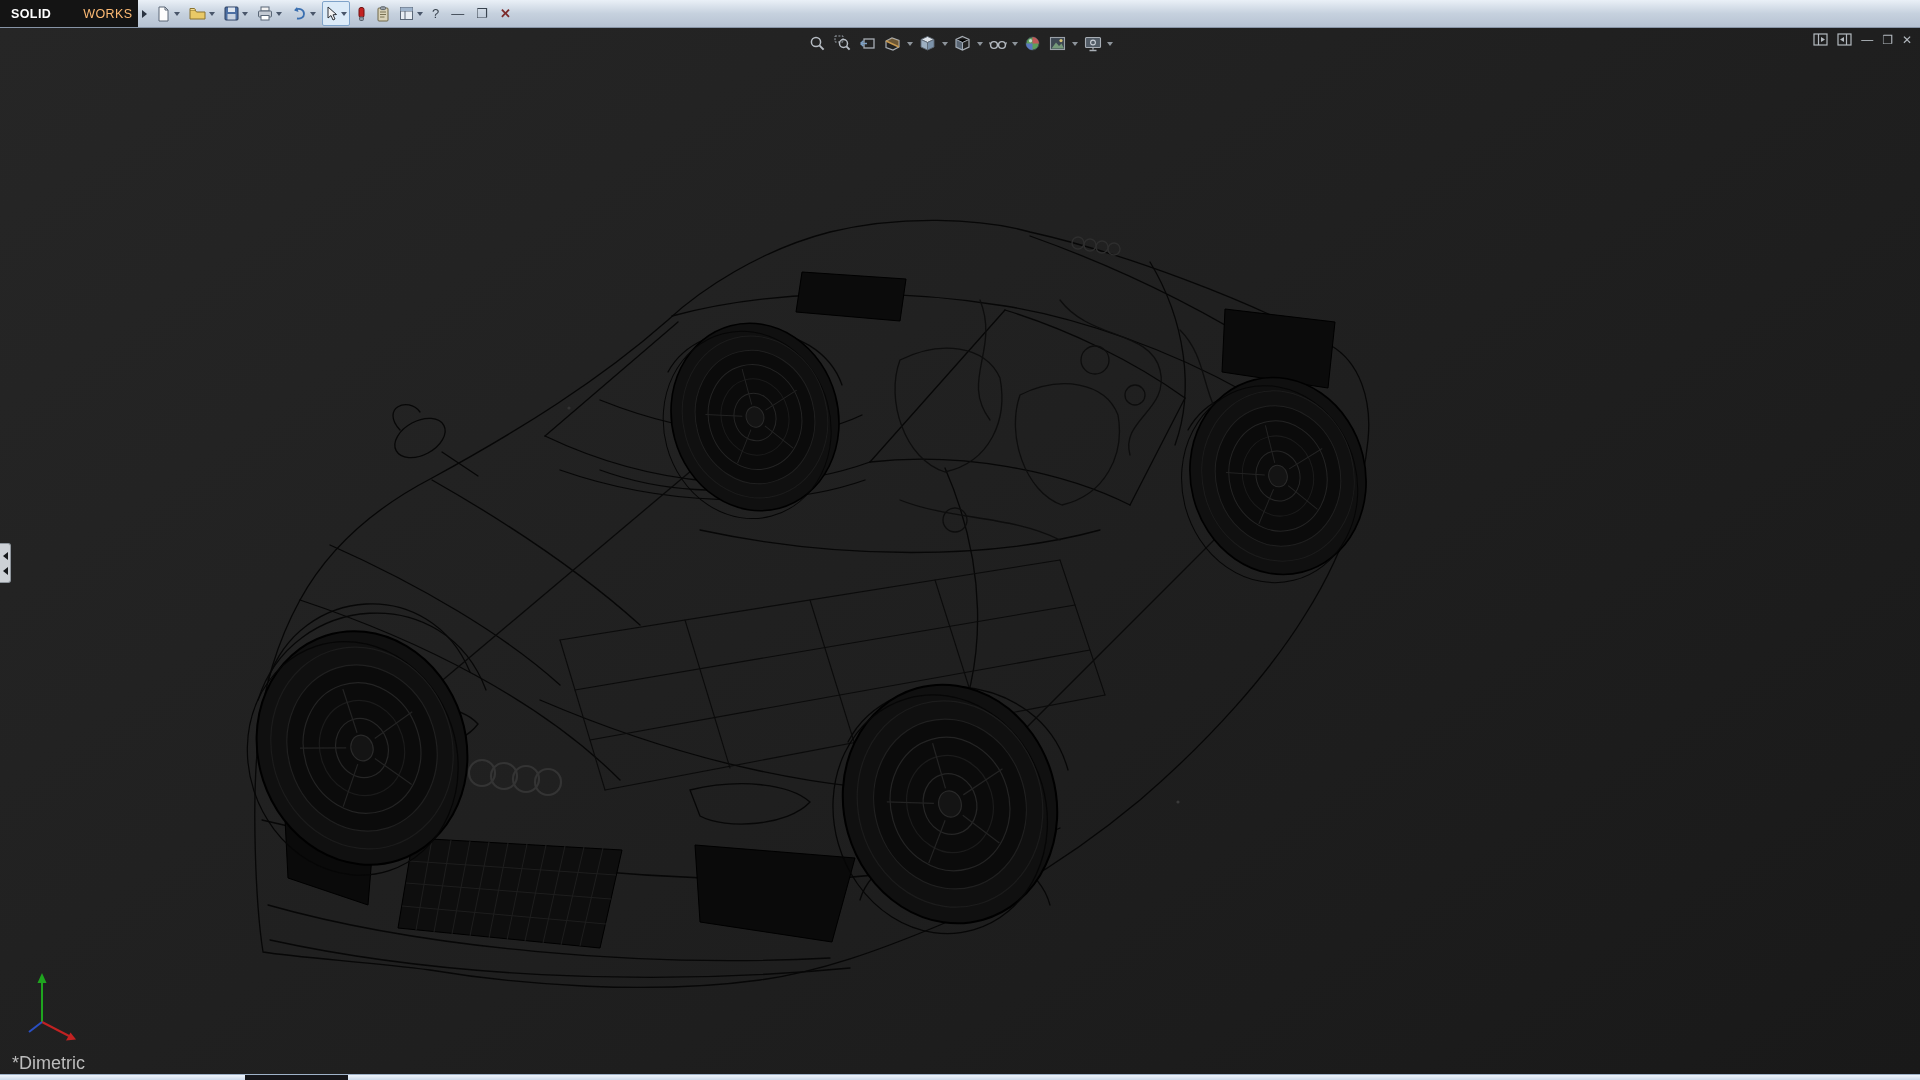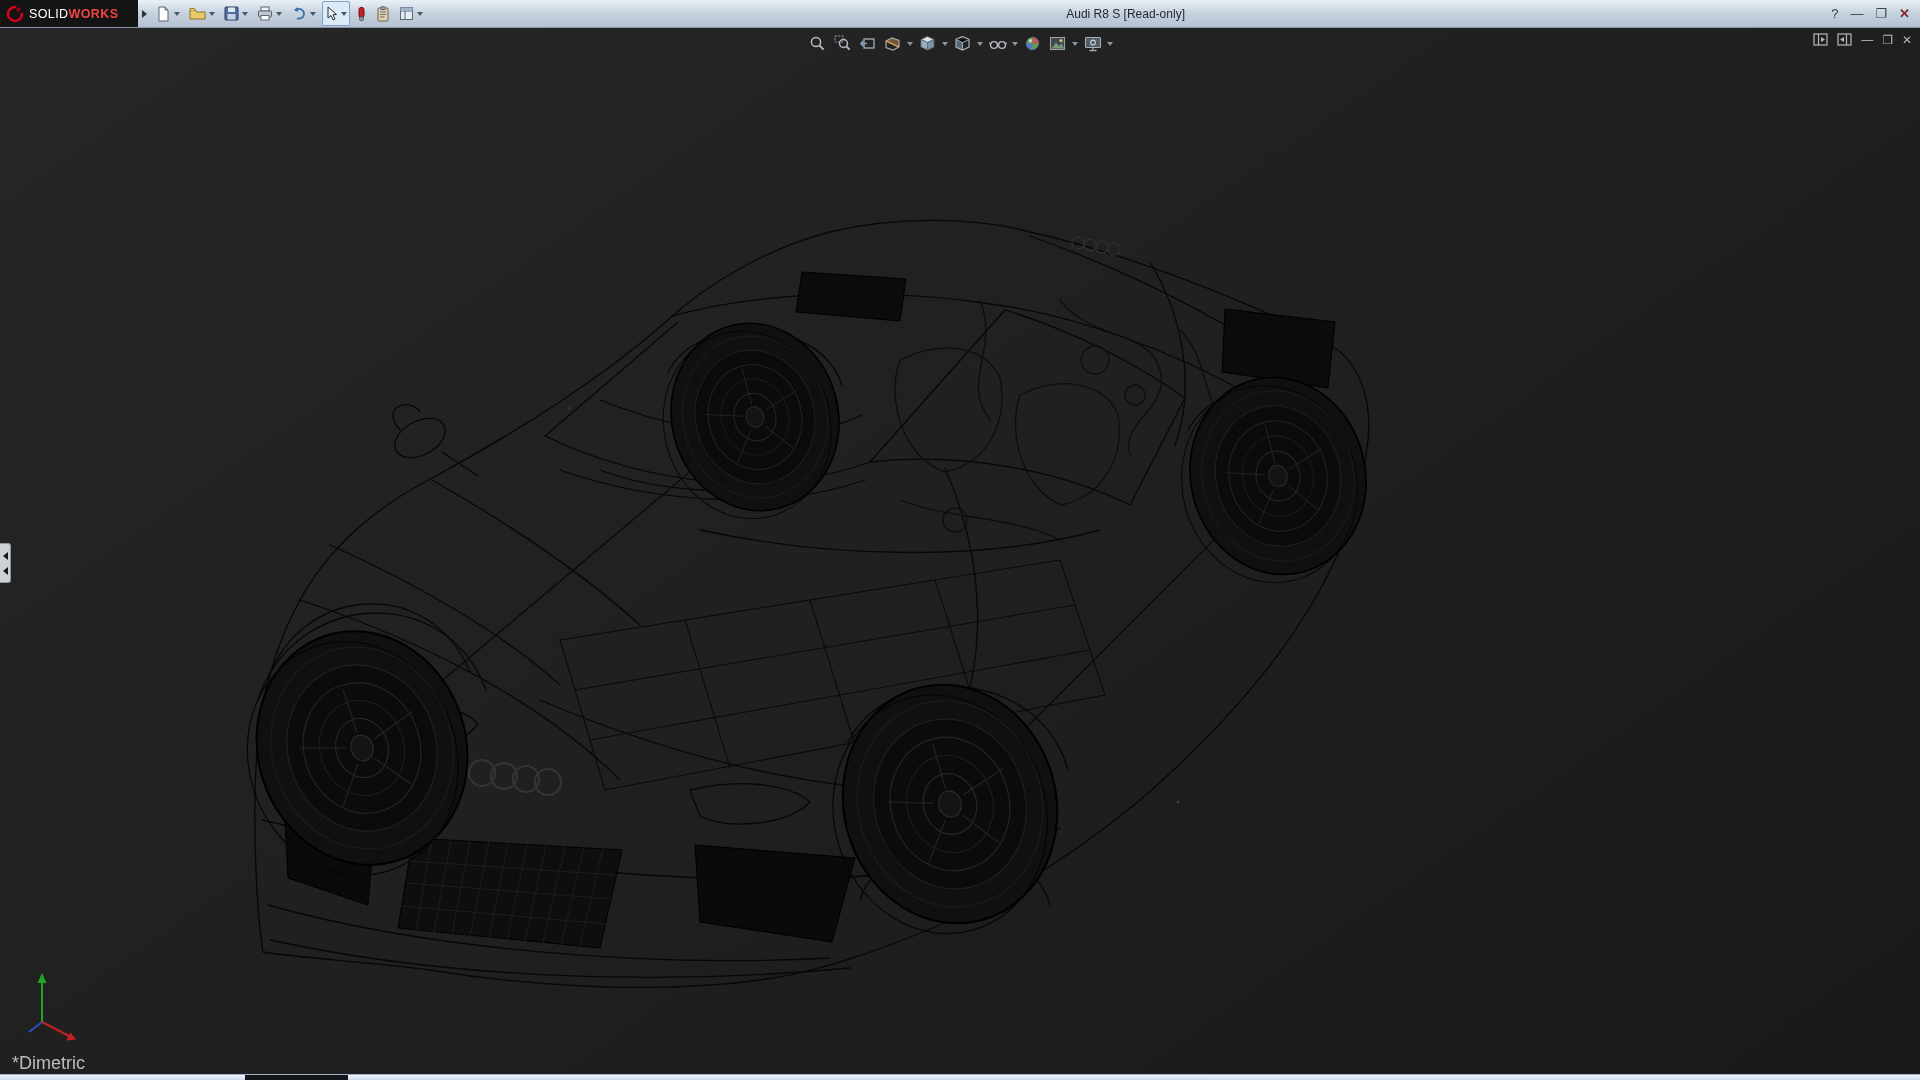--- a/index.html
+++ b/index.html
@@ -15,22 +15,22 @@
     background:linear-gradient(#eaf0f7,#c6d1de 50%,#b6c2d2);
     border-bottom:1px solid #8794a6;
     display:flex;align-items:center;z-index:10;
   }
   .logo-block{
     width:138px;height:100%;background:#141414;
     display:flex;align-items:center;gap:5px;
     padding:0 6px;box-sizing:border-box;flex:0 0 auto;
   }
   .brand{font-size:12.5px;letter-spacing:.4px;white-space:nowrap;}
-  .brand .b{color:#ffffff;font-weight:normal;}
-  .brand .l{color:#ef4444;font-weight:bold;}
+  .brand .b{color:#ffffff;font-weight:bold;}
+  .brand .l{color:#fdba74;font-weight:normal;padding-left:32px;}
   .menu-arrow{
     width:0;height:0;margin-left:4px;
     border-top:4px solid transparent;border-bottom:4px solid transparent;
     border-left:5px solid #2a3340;flex:0 0 auto;
   }
   .main-toolbar{display:flex;align-items:center;gap:3px;padding-left:6px;flex:0 0 auto;}
   .tb-btn{
     height:21px;display:flex;align-items:center;gap:2px;
     padding:1px 2px;border-radius:2px;border:1px solid transparent;
   }
@@ -186,21 +186,20 @@
       <svg width="15" height="15" viewBox="0 0 15 15">
         <rect x="1.5" y="1.5" width="12" height="12" fill="#e8edf3" stroke="#5a6777"></rect>
         <path d="M1.5 5 h12 M6 5 v8.5" stroke="#5a6777" stroke-width="1"></path>
         <rect x="1.5" y="1.5" width="12" height="3.5" fill="#9fb4cc"></rect>
       </svg>
       <span class="dd"></span>
     </div>
 
   </div>
 
-  <div class="win-title">Audi R8 S [Read-only]</div>
 
   <div class="tb-controls">
     <span>?</span>
     <span>—</span>
     <span>❐</span>
     <span class="close-glyph">✕</span>
   </div>
 </div>
 
 <div class="viewport">

